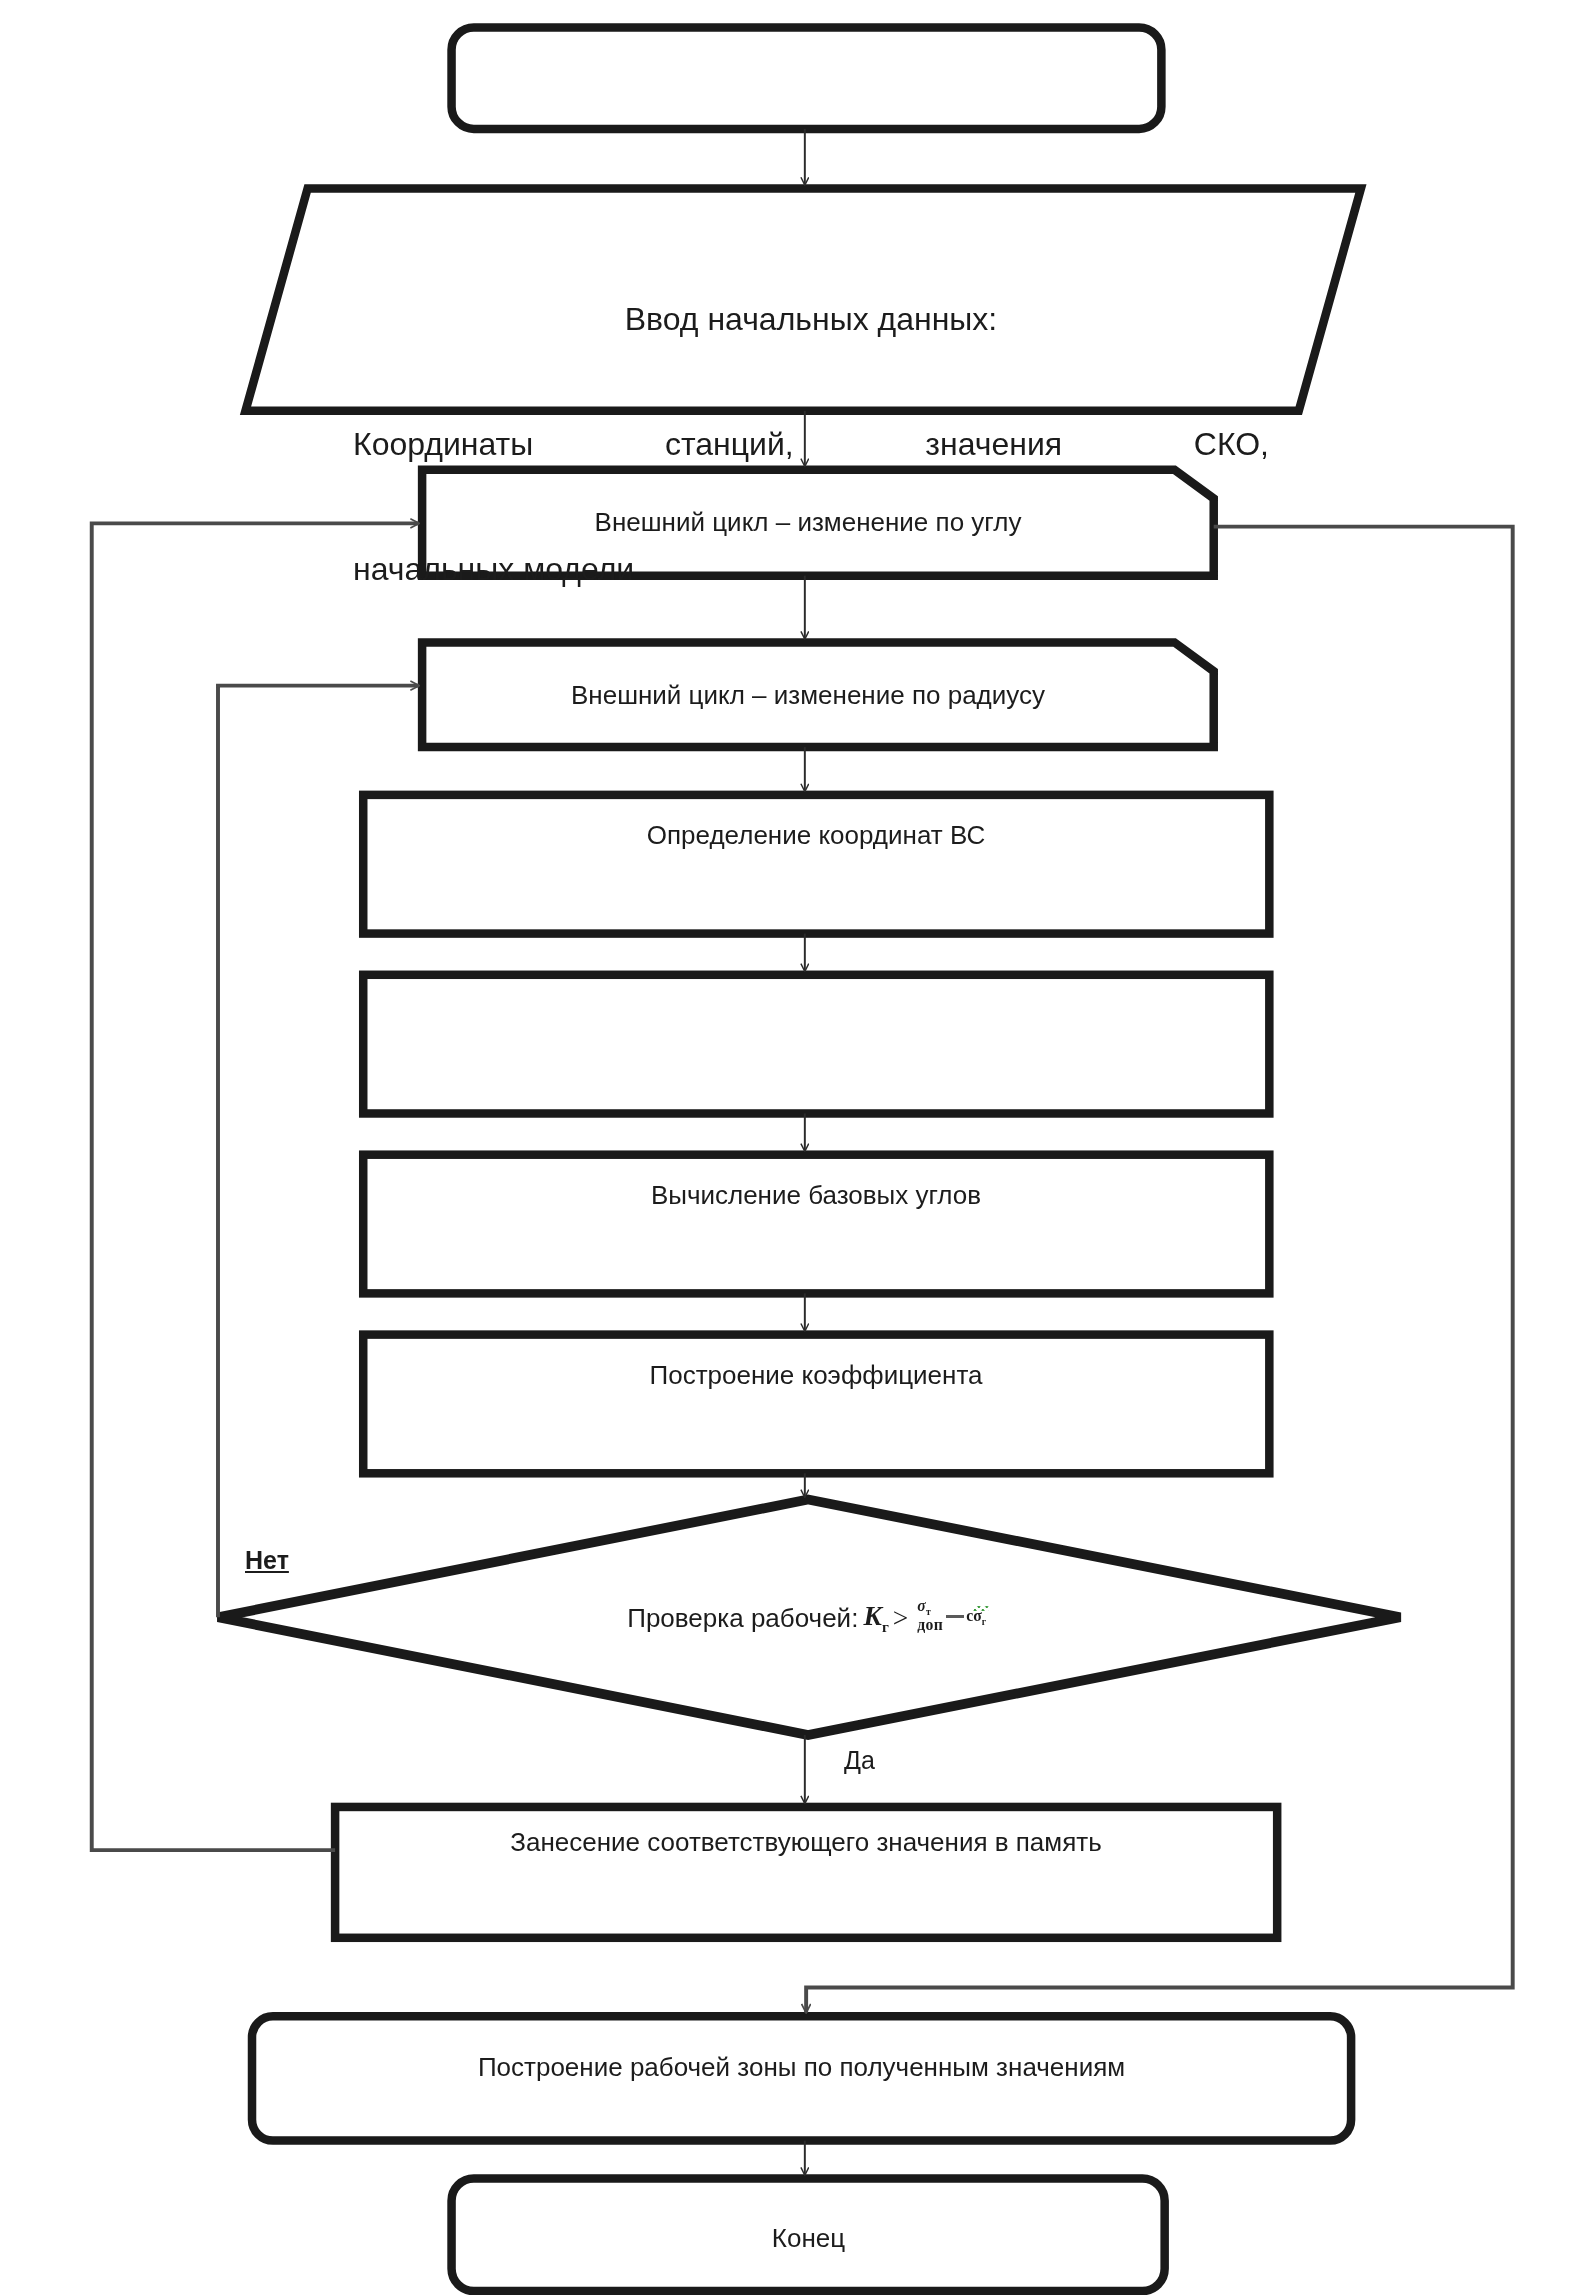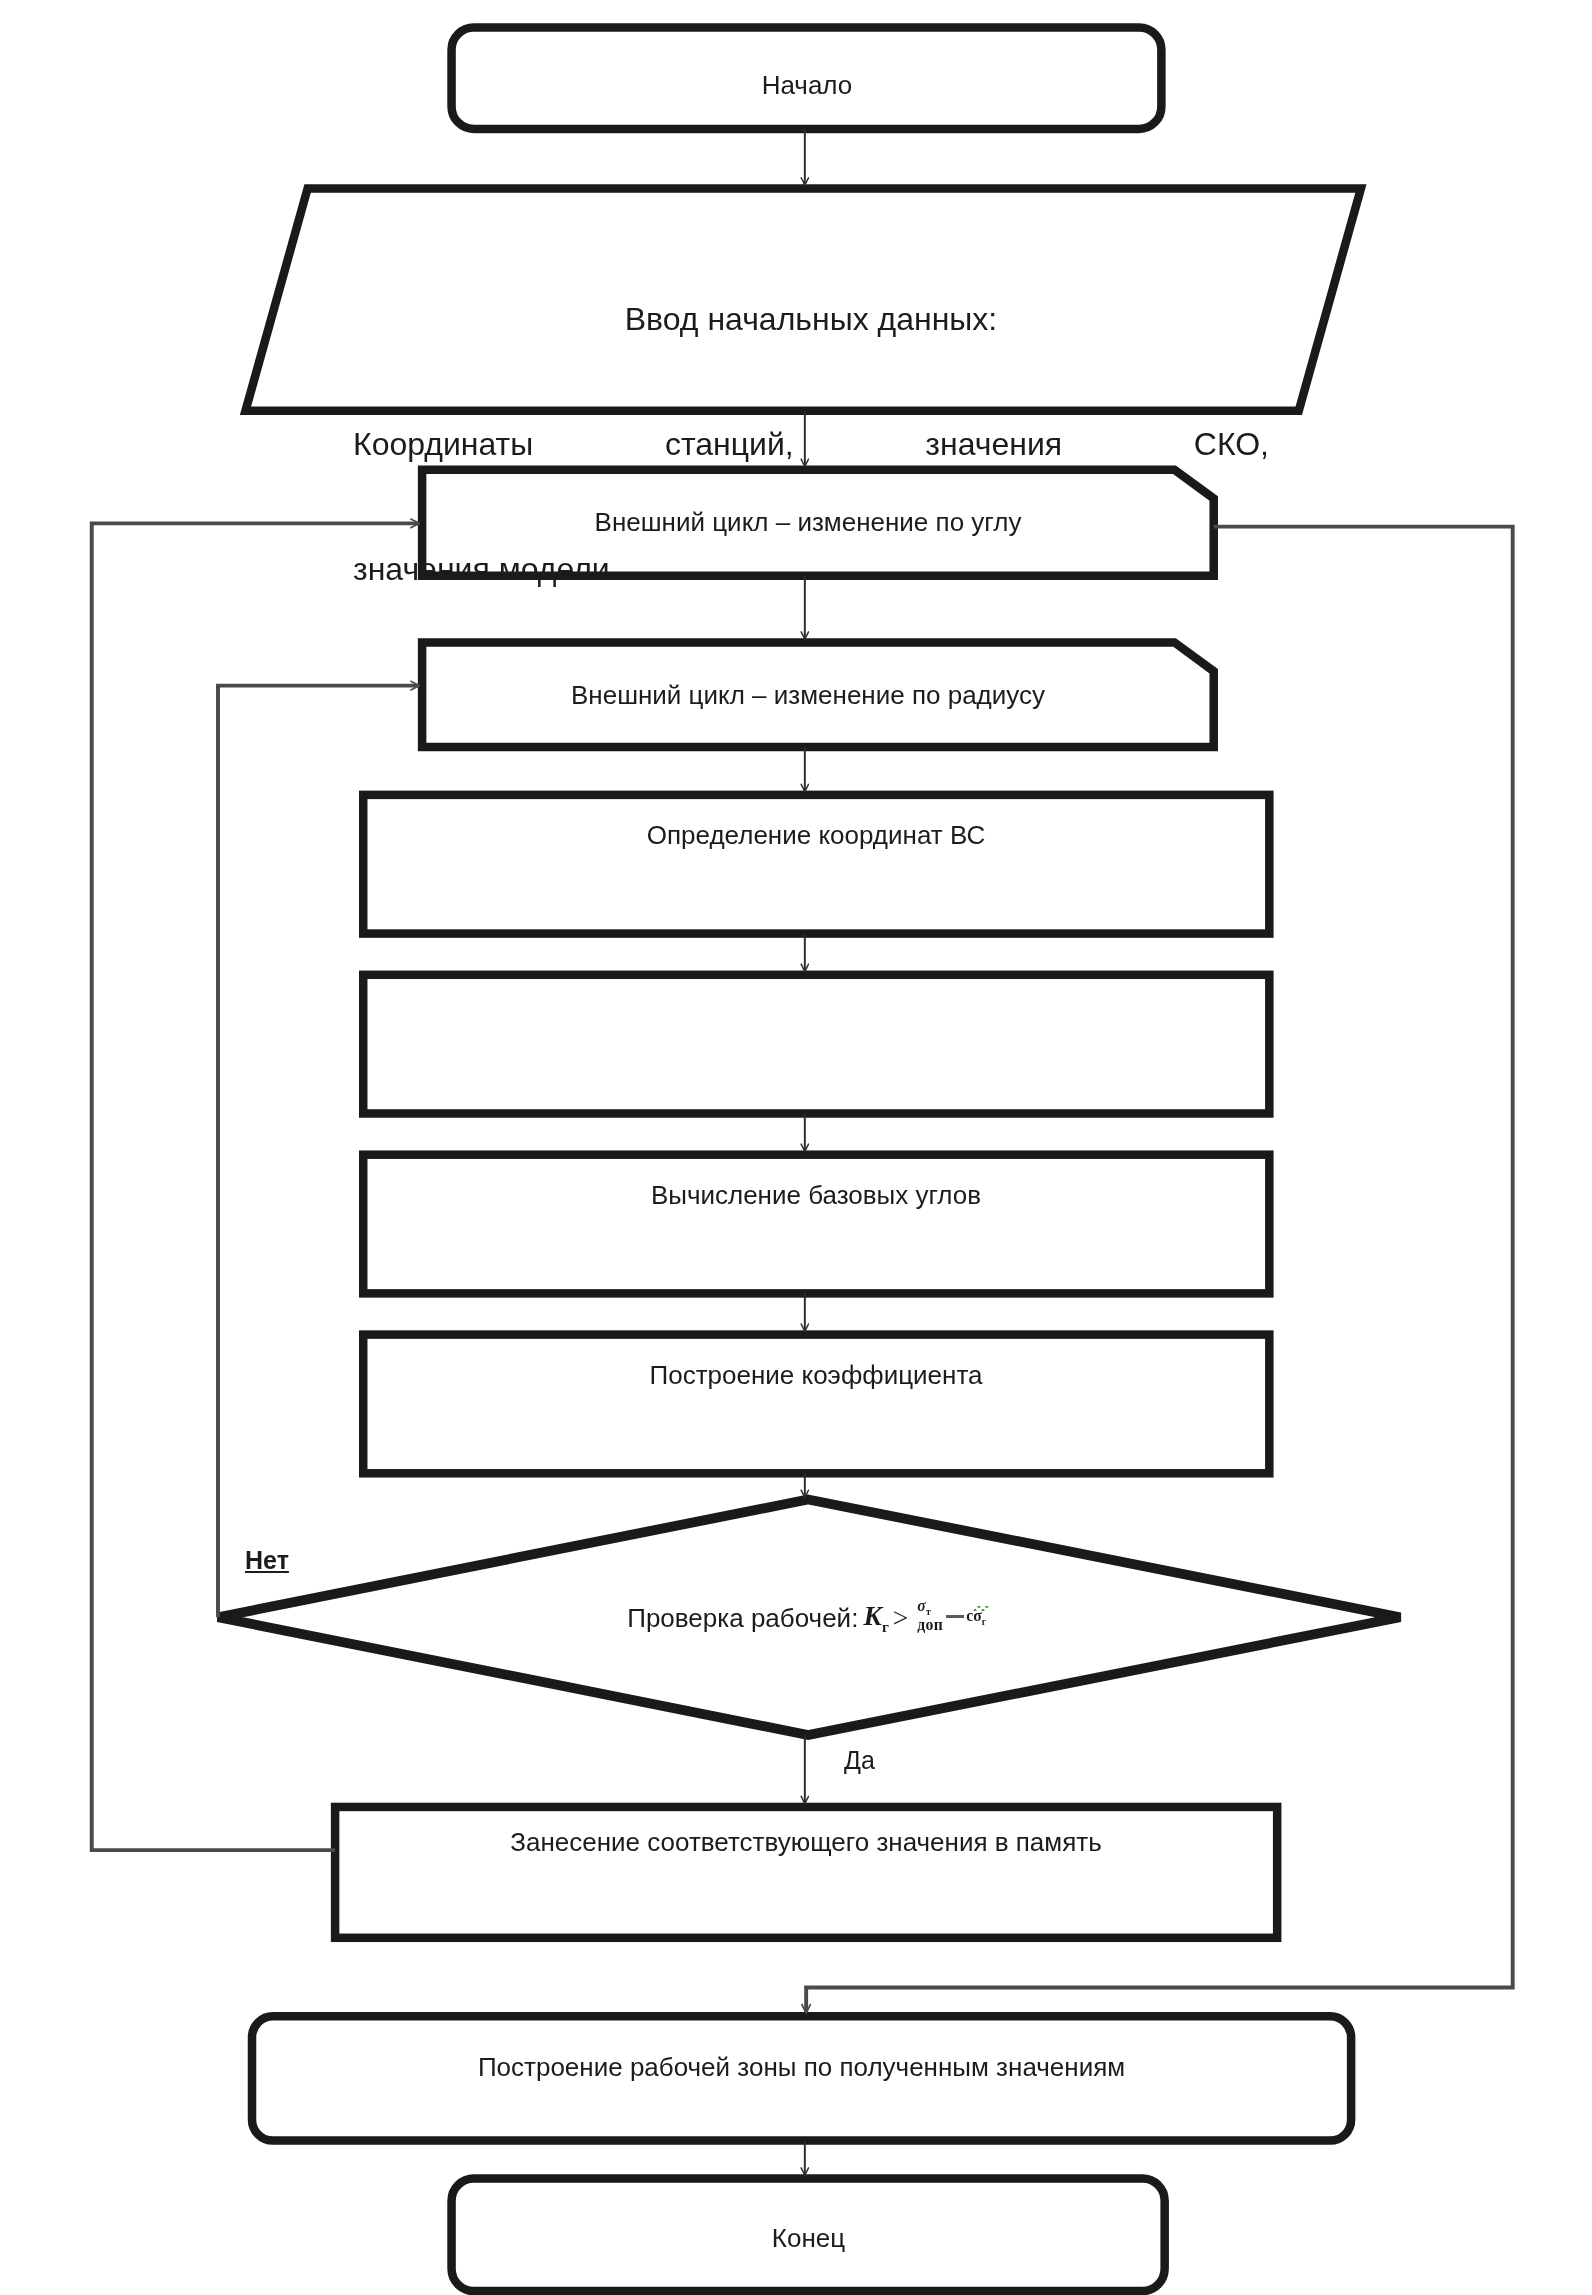--- a/index.html
+++ b/index.html
@@ -193,26 +193,25 @@
 
     <line x1="1230" y1="3272" x2="1230" y2="3324" stroke="#2b2b2b" stroke-width="3" marker-end="url(#arrowThin)"></line>
 
     <polyline points="333,2472 333,1048 640,1048" fill="none" stroke="#4a4a4a" stroke-width="6" marker-end="url(#arrowGray)"></polyline>
 
     <polyline points="512,2828 140,2828 140,800 640,800" fill="none" stroke="#4a4a4a" stroke-width="6" marker-end="url(#arrowGray)"></polyline>
 
     <polyline points="1855,805 2312,805 2312,3038 1232,3038 1232,3076" fill="none" stroke="#4a4a4a" stroke-width="6" marker-end="url(#arrowGray)"></polyline>
   </svg>
 
-  <div class="node-text terminator-label" style="left:452px; top:69px; width:710px;">Начало</div>
 
   <div class="node-text io-label" style="left:353px; top:216px; width:916px;">
     <div class="io-line-1">Ввод начальных данных:</div>
     <div class="io-line-2">Координаты станций, значения СКО,</div>
-    <div class="io-line-3">значения модели</div>
+    <div class="io-line-3">начальных модели</div>
   </div>
 
   <div class="node-text loop-label" style="left:422px; top:506px; width:772px;">Внешний цикл – изменение по углу</div>
 
   <div class="node-text loop-label" style="left:422px; top:679px; width:772px;">Внешний цикл – изменение по радиусу</div>
 
   <div class="node-text process-label" style="left:363px; top:819px; width:906px;">Определение координат ВС</div>
 
 
   <div class="node-text process-label" style="left:363px; top:1179px; width:906px;">Вычисление базовых углов</div>

